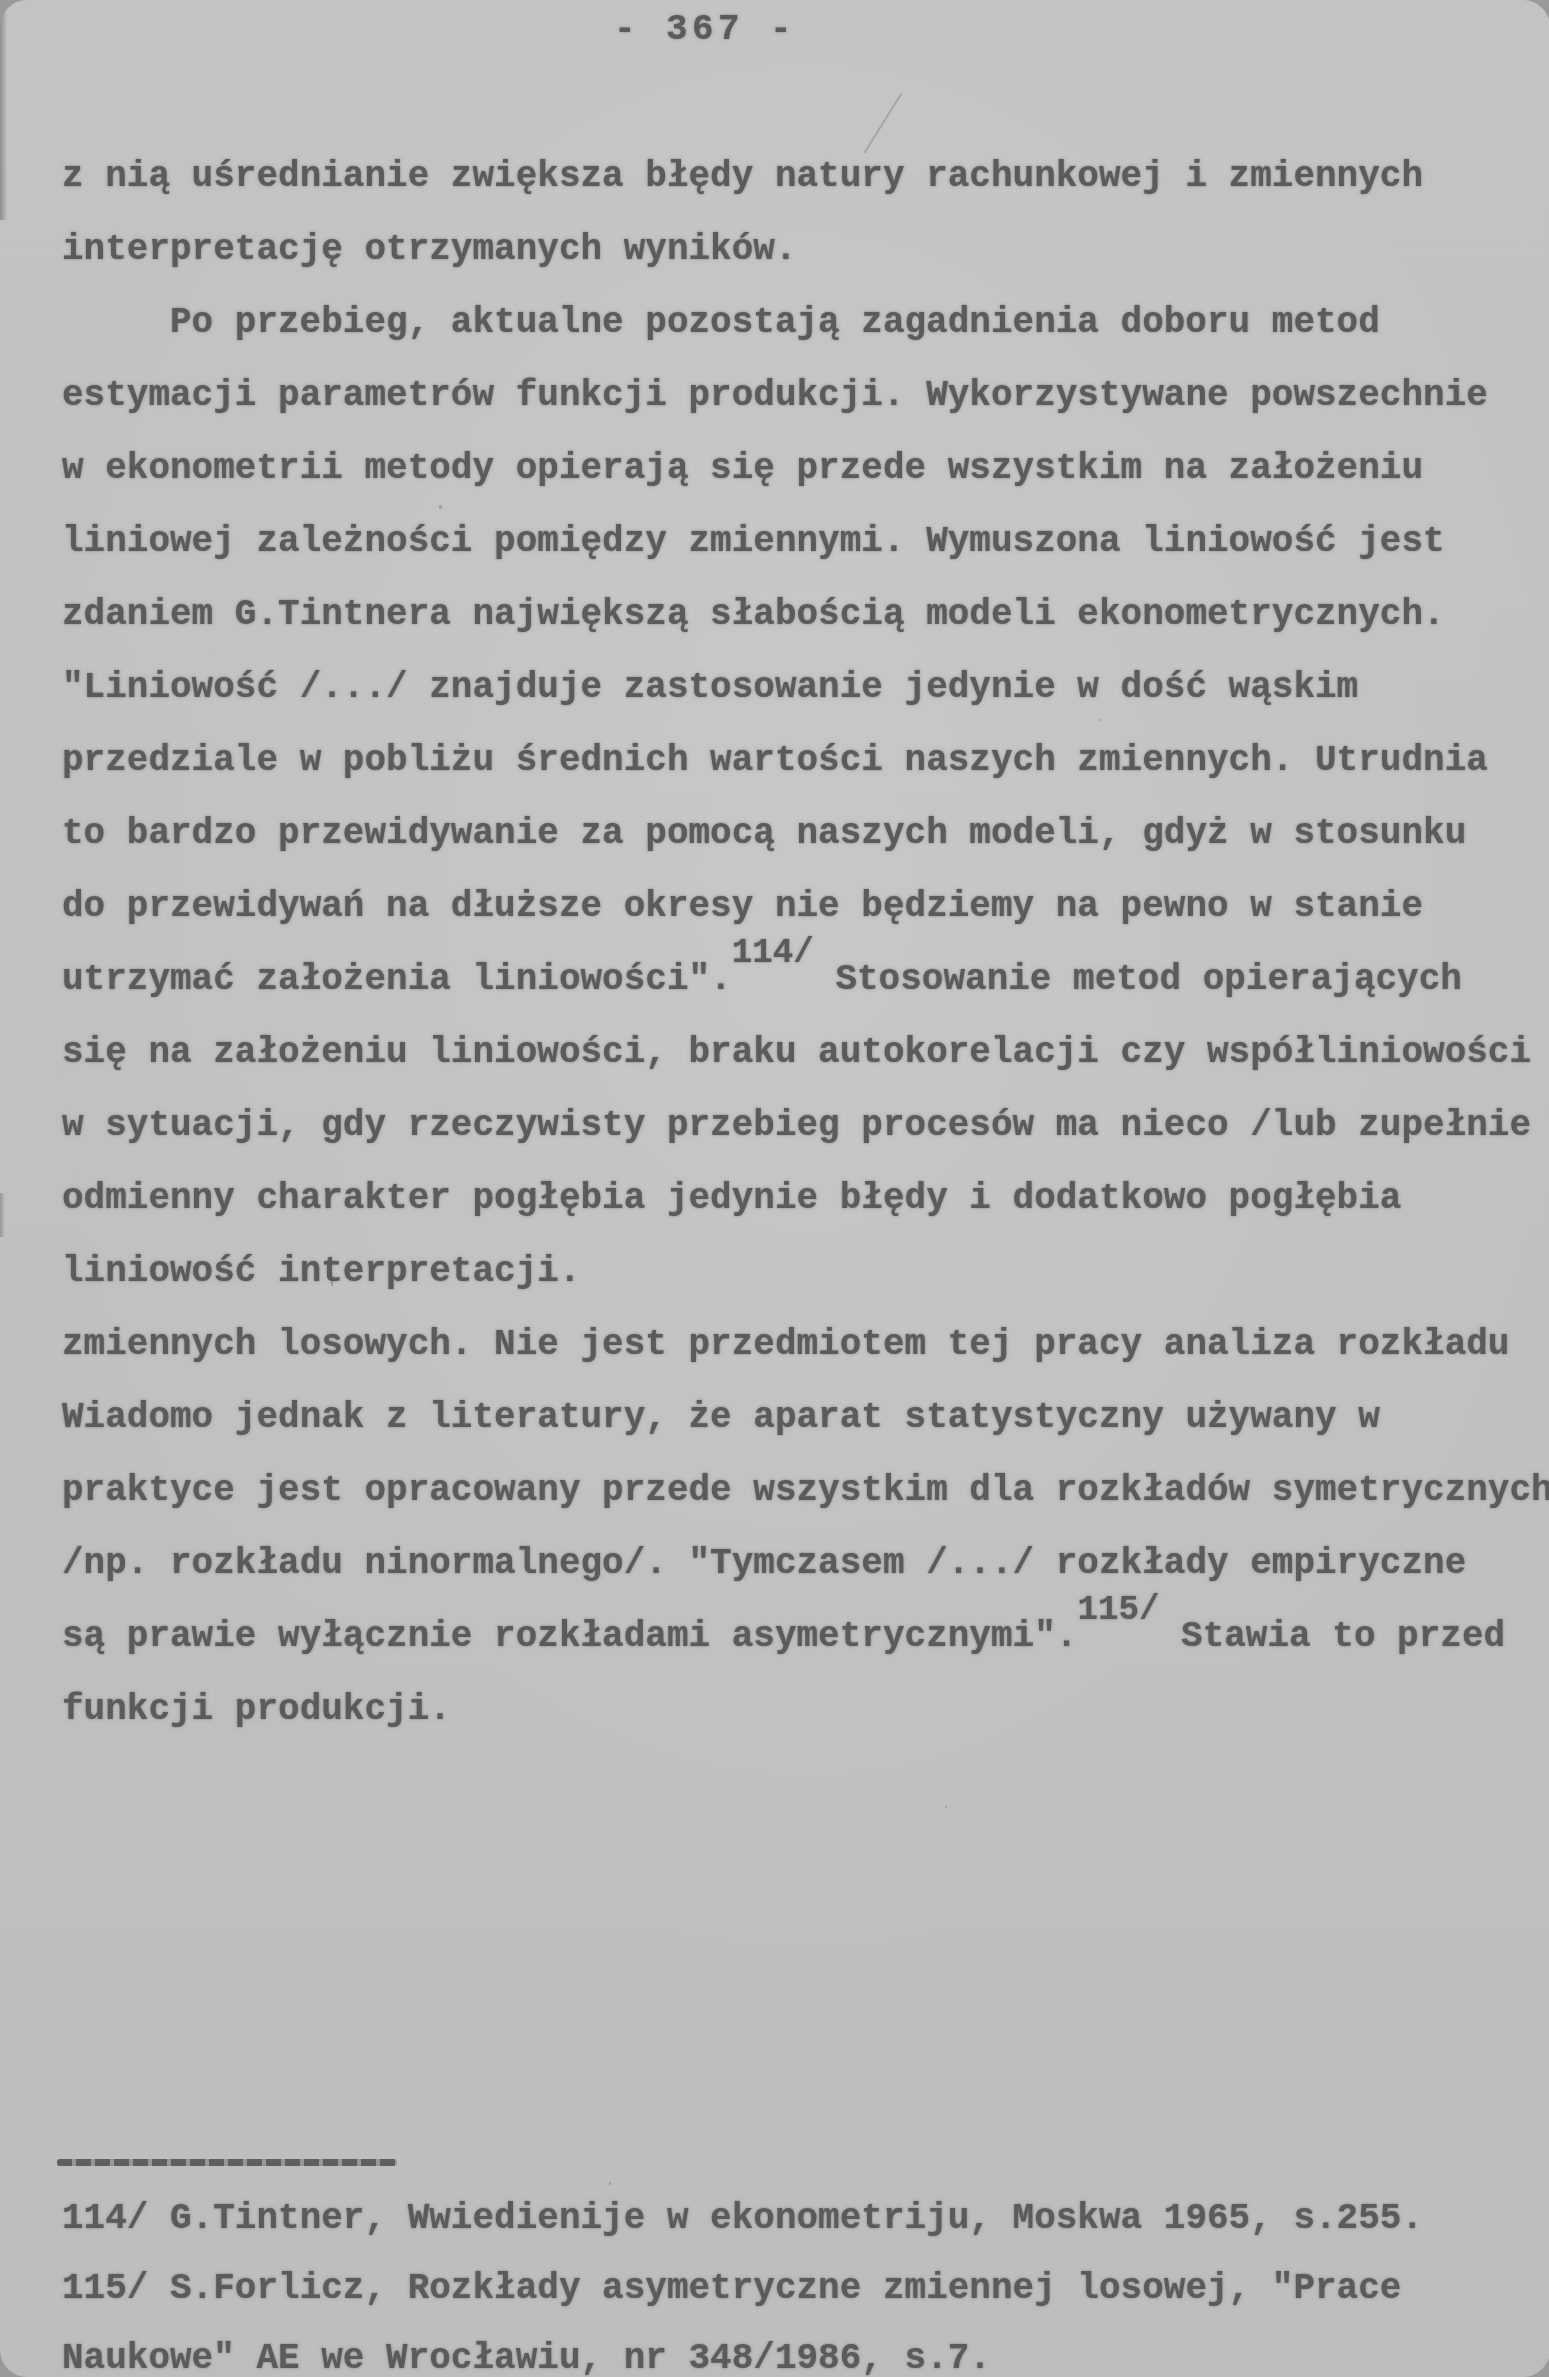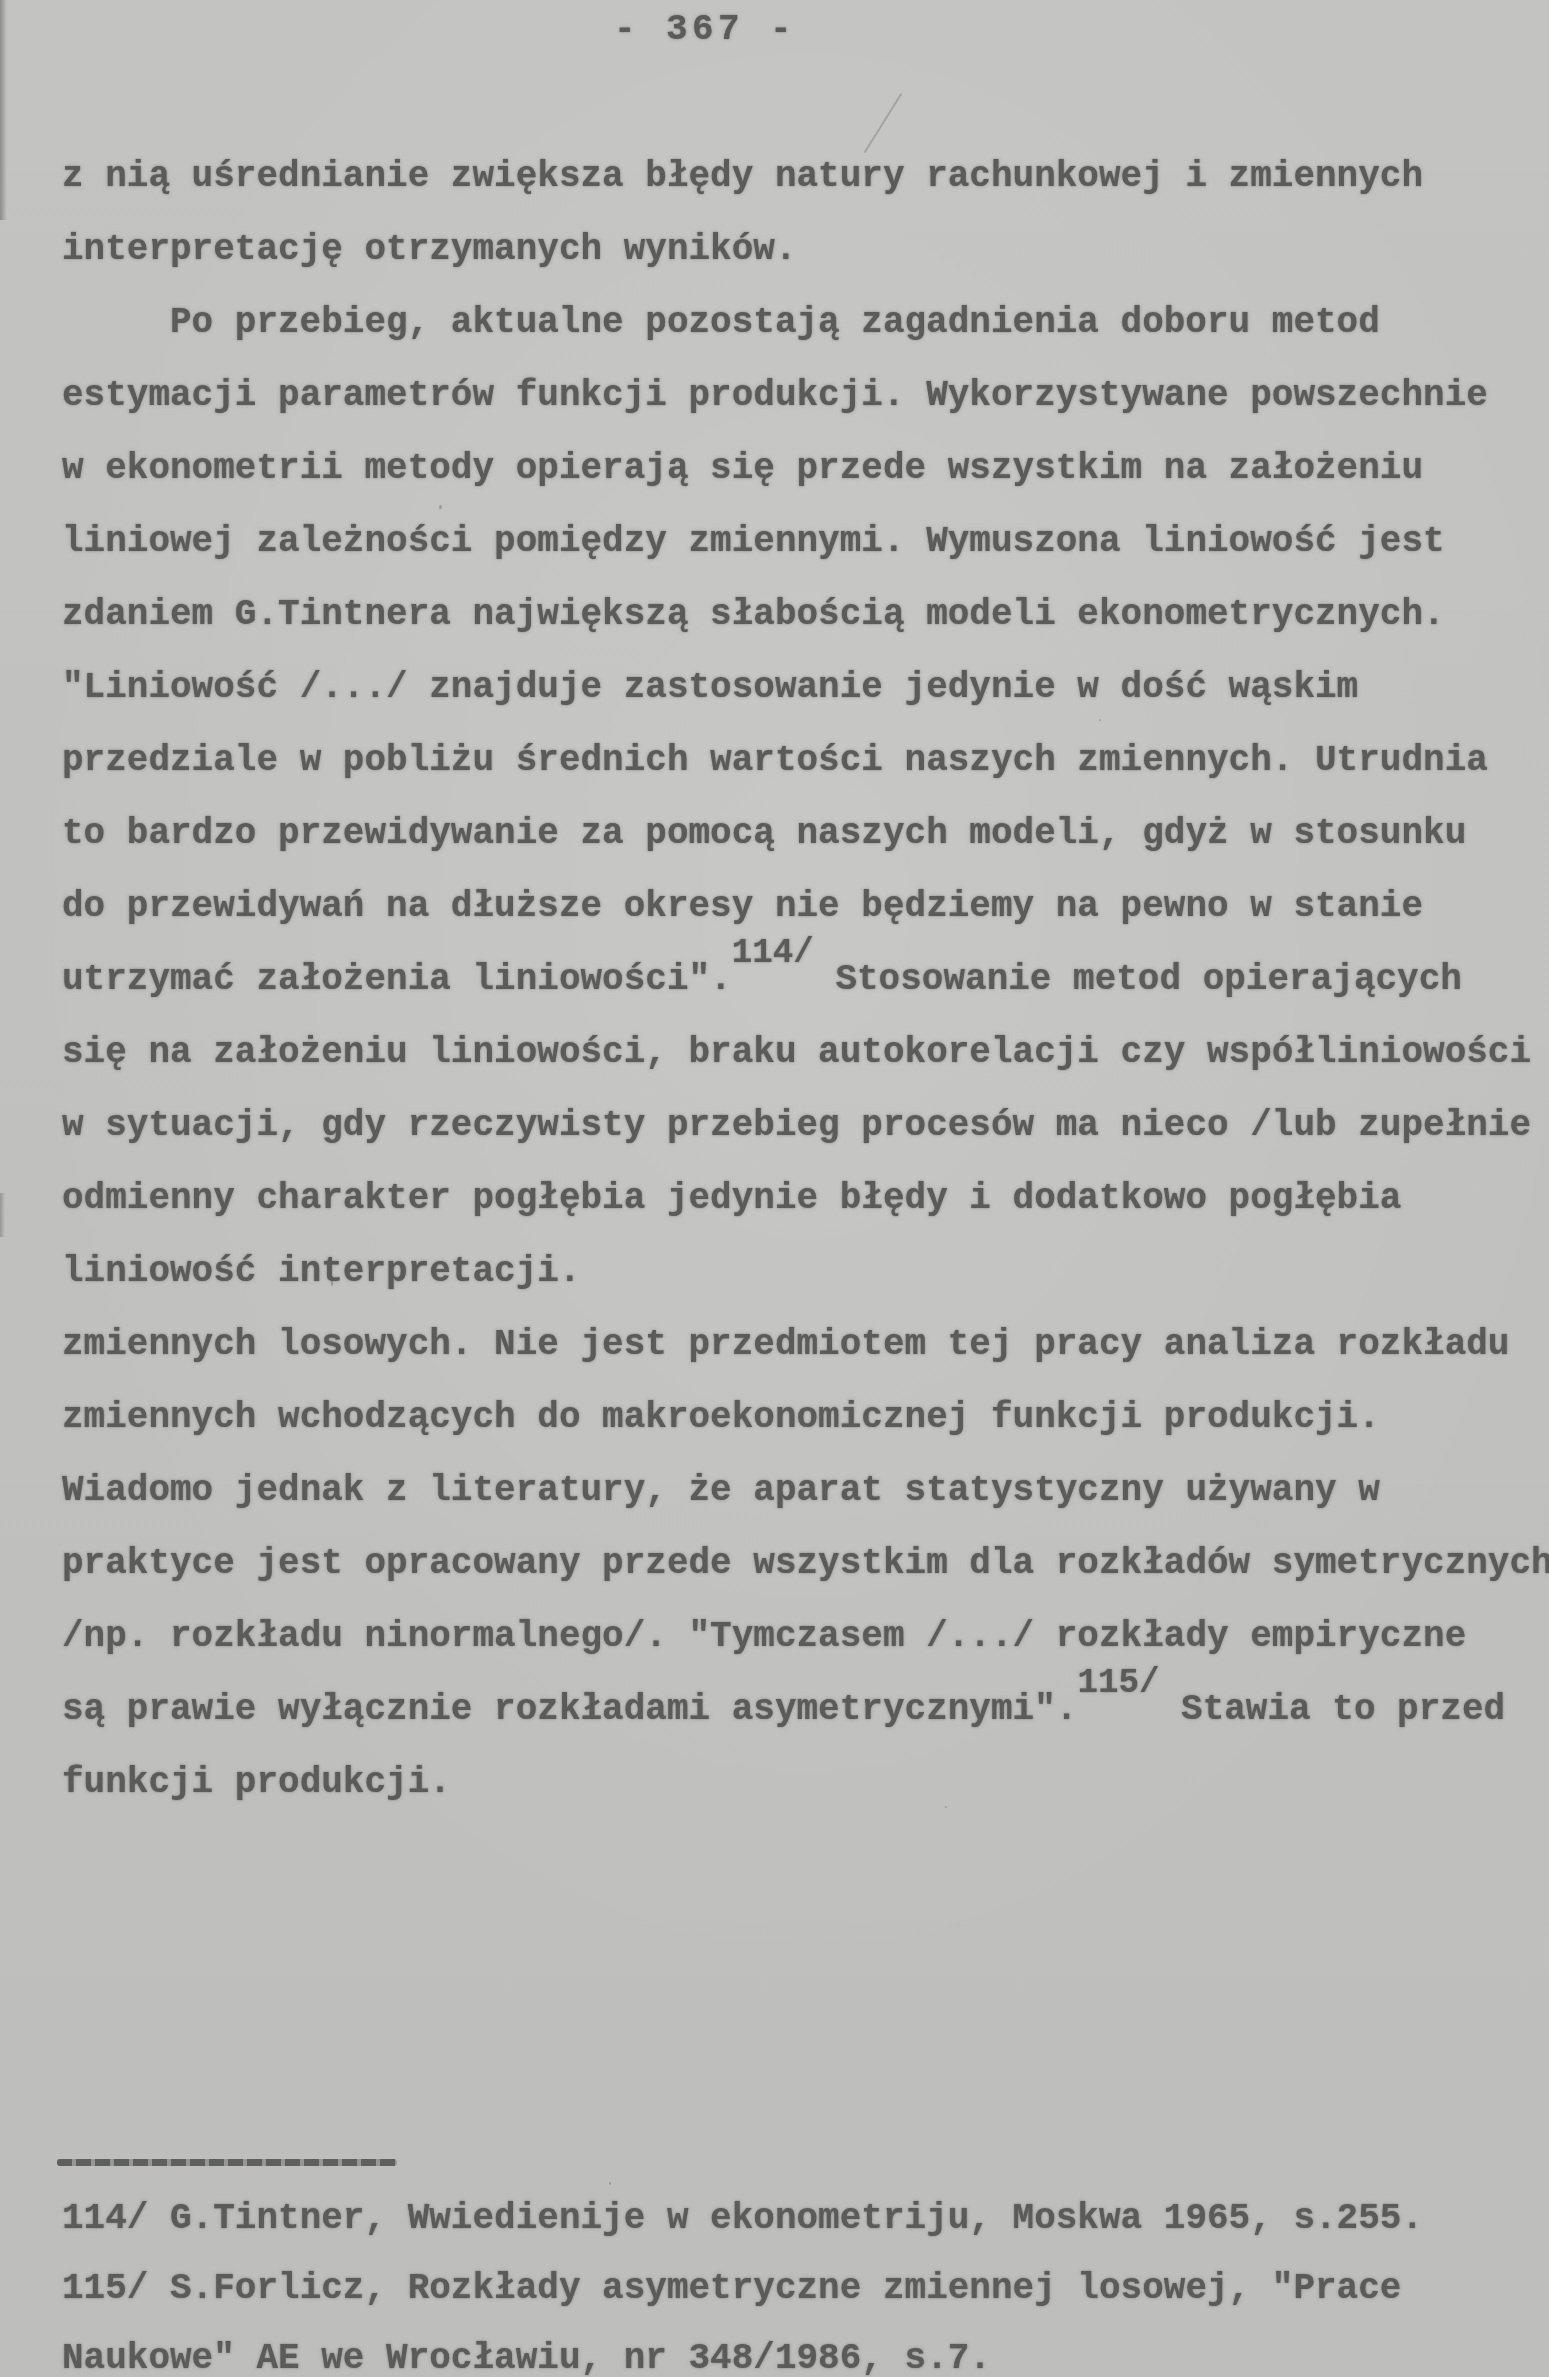--- a/index.html
+++ b/index.html
@@ -5,20 +5,21 @@
   html,body{margin:0;padding:0;background:#9a9a98;}
   .page{
     position:relative;
     width:1550px;height:2377px;
     background:
       radial-gradient(ellipse 1171px 1610px at 52% 38%, rgba(255,255,255,0.10), rgba(255,255,255,0) 70%),
       linear-gradient(180deg, rgba(0,0,0,0.015) 0%, rgba(0,0,0,0.045) 100%),
       #c6c7c4;
     overflow:hidden;
     font-family:"Liberation Mono","DejaVu Sans Mono",monospace;
+    border-radius:27px;
   }
   .ink{
     color:#5b5c5a;
     font-weight:700;
     text-shadow:0 0 1.8px rgba(90,90,90,0.65), 0 0 4.4px rgba(110,110,110,0.25);
     filter:blur(0.4px);
   }
   .page-number{
     position:absolute;
     left:0;right:0;top:8.8px;
@@ -109,21 +110,20 @@
       <div class="line"><span class="">"Liniowość /.../ znajduje zastosowanie jedynie w dość wąskim</span></div>
       <div class="line"><span class="">przedziale w pobliżu średnich wartości naszych zmiennych. Utrudnia</span></div>
       <div class="line"><span class="">to bardzo przewidywanie za pomocą naszych modeli, gdyż w stosunku</span></div>
       <div class="line"><span class="">do przewidywań na dłuższe okresy nie będziemy na pewno w stanie</span></div>
       <div class="line"><span class="">utrzymać założenia liniowości".</span><span class="sup">114/</span><span class=""> Stosowanie metod opierających</span></div>
       <div class="line"><span class="">się na założeniu liniowości, braku autokorelacji czy współliniowości</span></div>
       <div class="line"><span class="">w sytuacji, gdy rzeczywisty przebieg procesów ma nieco /lub zupełnie</span></div>
       <div class="line"><span class="">odmienny charakter pogłębia jedynie błędy i dodatkowo pogłębia</span></div>
       <div class="line"><span class="">liniowość interpretacji.</span></div>
       <div class="line"><span class="">zmiennych losowych. Nie jest przedmiotem tej pracy analiza rozkładu</span></div>
-      <div class="line"><span class="">zmiennych wchodzących do makroekonomicznej funkcji produkcji.</span></div>
       <div class="line"><span class="">Wiadomo jednak z literatury, że aparat statystyczny używany w</span></div>
       <div class="line"><span class="">praktyce jest opracowany przede wszystkim dla rozkładów symetrycznych</span></div>
       <div class="line"><span class="">/np. rozkładu ninormalnego/. "Tymczasem /.../ rozkłady empiryczne</span></div>
       <div class="line"><span class="">są prawie wyłącznie rozkładami asymetrycznymi".</span><span class="sup">115/</span><span class=""> Stawia to przed</span></div>
       <div class="line"><span class="">funkcji produkcji.</span></div>
     </div>
 
   <div class="fn-sep"></div>
 
   <div class="footnotes ink" id="footnote-lines">

